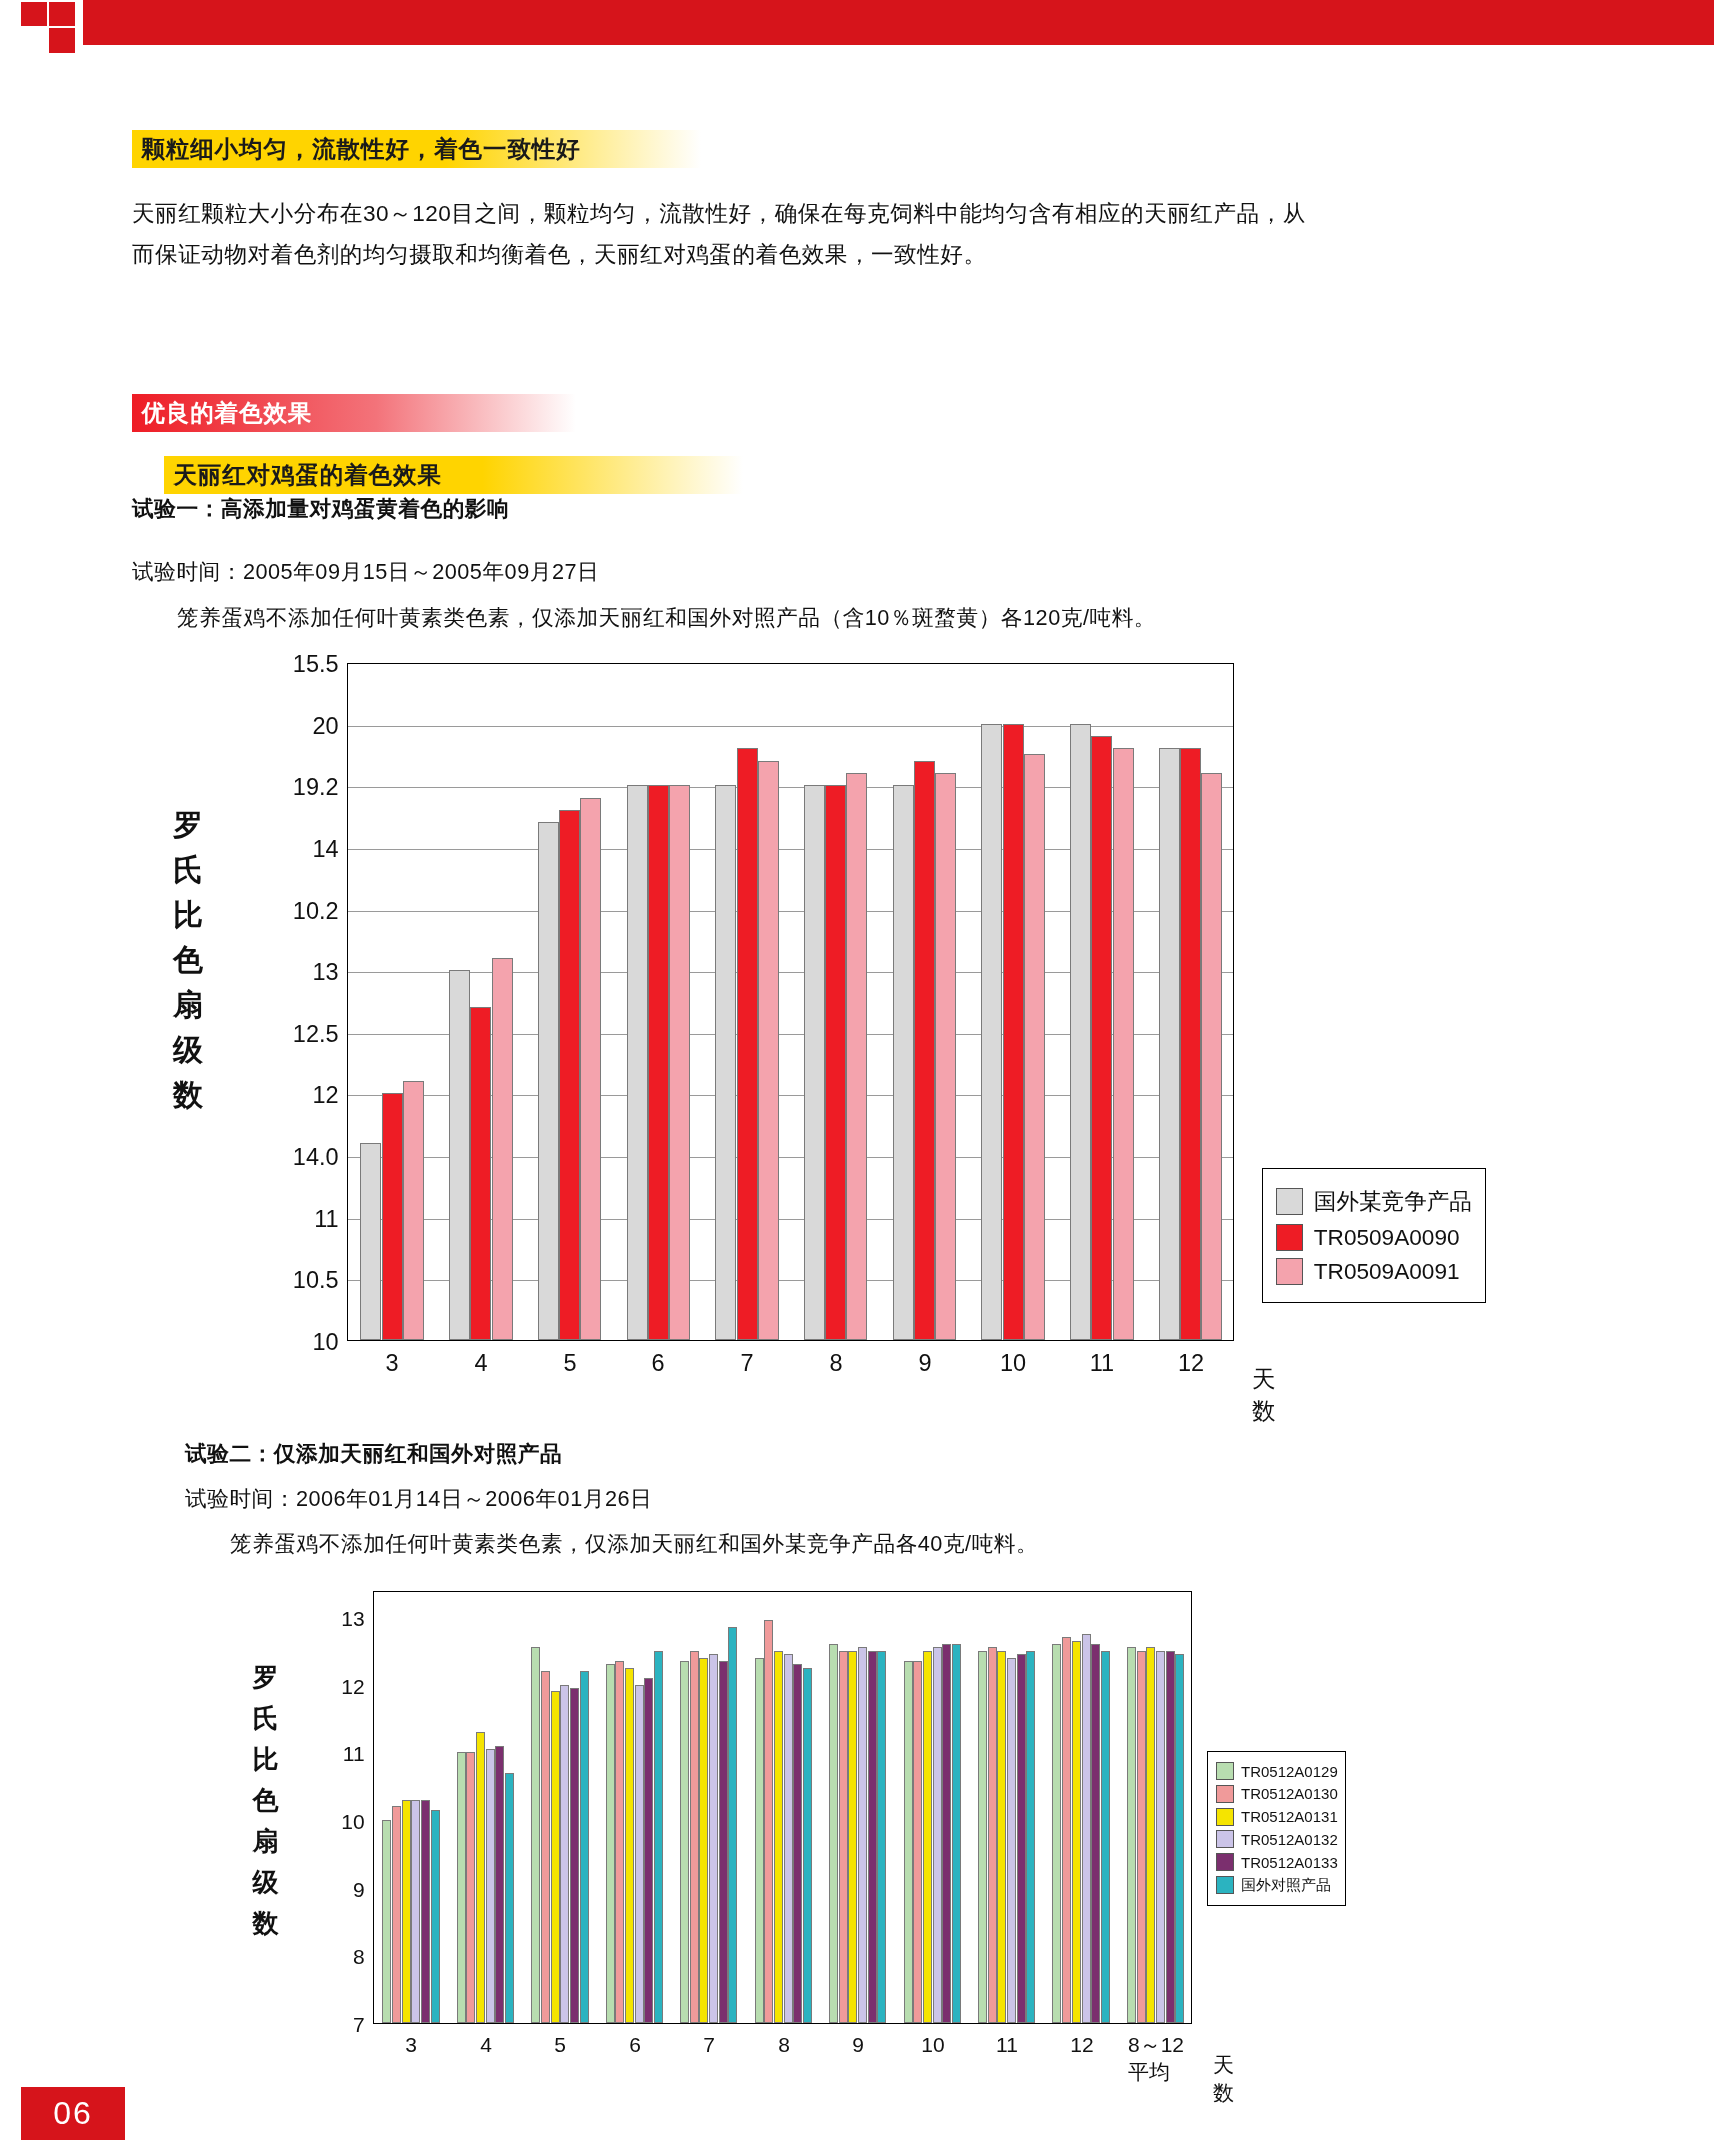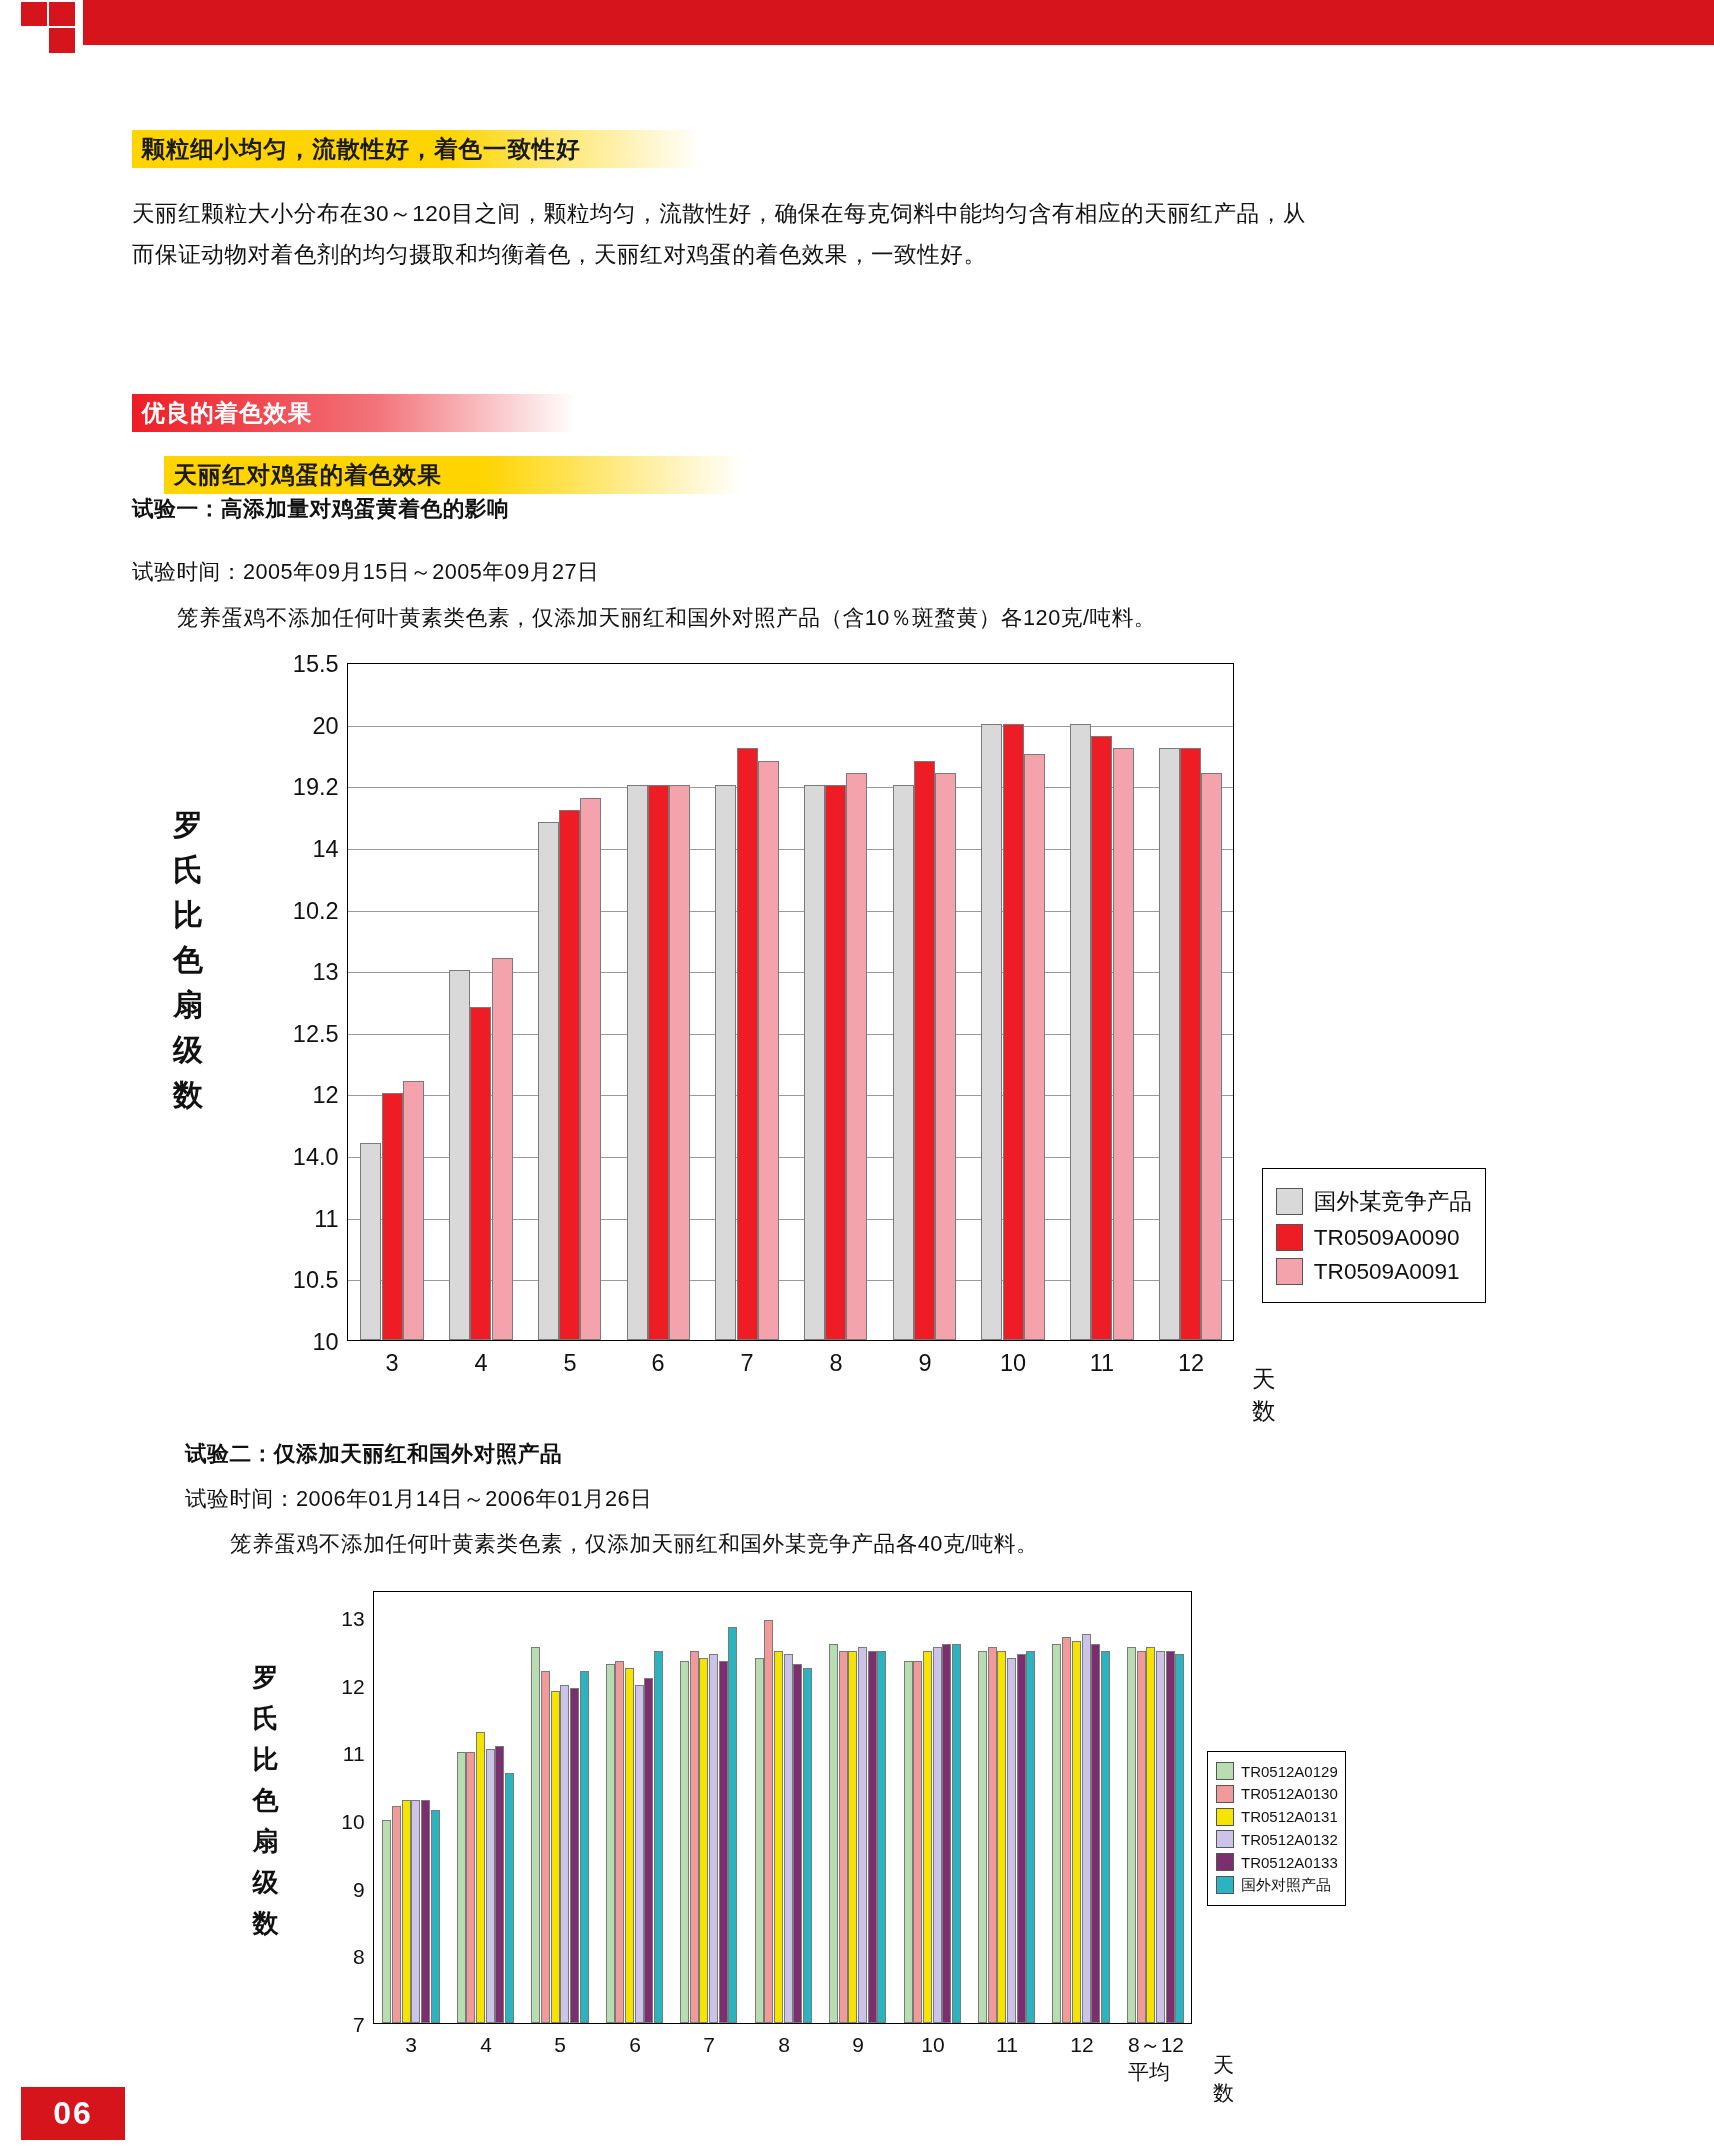--- a/index.html
+++ b/index.html
@@ -26,21 +26,21 @@
     position:absolute;height:38px;line-height:38px;
     background:linear-gradient(to right,#ee1c25 0%,#f3737a 55%,#ffffff 100%);
     font-size:23.5px;font-weight:bold;color:#ffffff;padding-left:9.4px;letter-spacing:0.9px;
   }
   .para{position:absolute;font-size:22.6px;color:#111;line-height:41px;letter-spacing:0.5px;}
   .sub-b{position:absolute;font-size:21.7px;font-weight:bold;color:#111;letter-spacing:0.5px;}
   .sub-n{position:absolute;font-size:21.7px;color:#111;letter-spacing:0.5px;}
 
   
   .pagenum{position:absolute;left:21px;top:2087px;width:104px;height:53px;background:#d6141b;
-           color:#ffffff;font-size:32px;font-weight:bold;display:flex;align-items:center;justify-content:center;letter-spacing:1.9px;}
+           color:#ffffff;font-size:32px;font-weight:normal;display:flex;align-items:center;justify-content:center;letter-spacing:1.9px;}
 
   
   .chart{position:absolute;}
   .plot{position:absolute;border:1.9px solid #000;background:#fff;box-sizing:border-box;}
   .gl{position:absolute;left:0;right:0;height:0.9px;background:#9a9a9a;}
   .ytick{position:absolute;right:100%;margin-right:9.4px;transform:translateY(-50%);
          font-size:23.5px;color:#111;white-space:nowrap;}
   .xtick{position:absolute;top:100%;margin-top:9.4px;transform:translateX(-50%);
          font-size:23.5px;color:#111;white-space:nowrap;}
   .axis-y-label{position:absolute;font-size:28px;font-weight:bold;color:#111;

